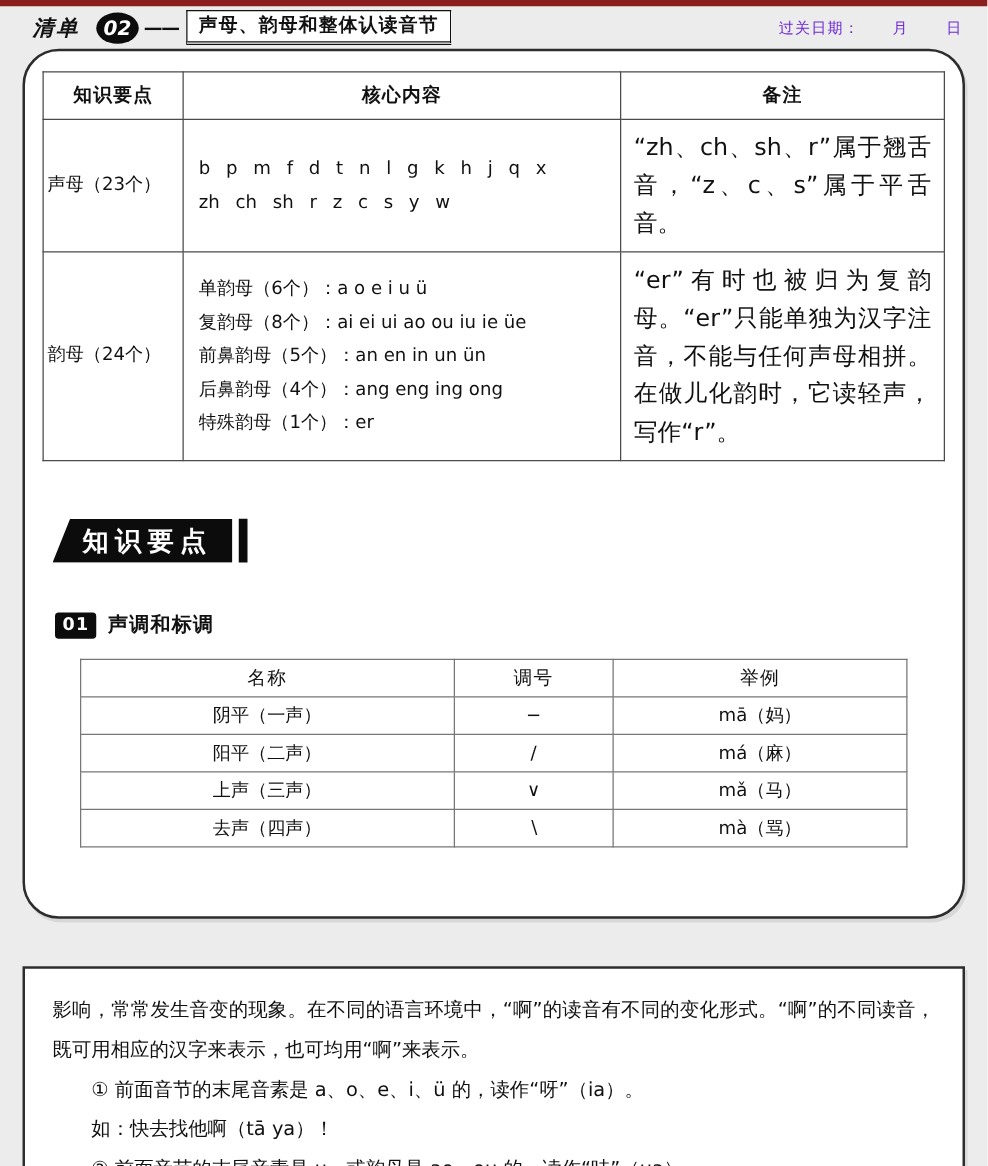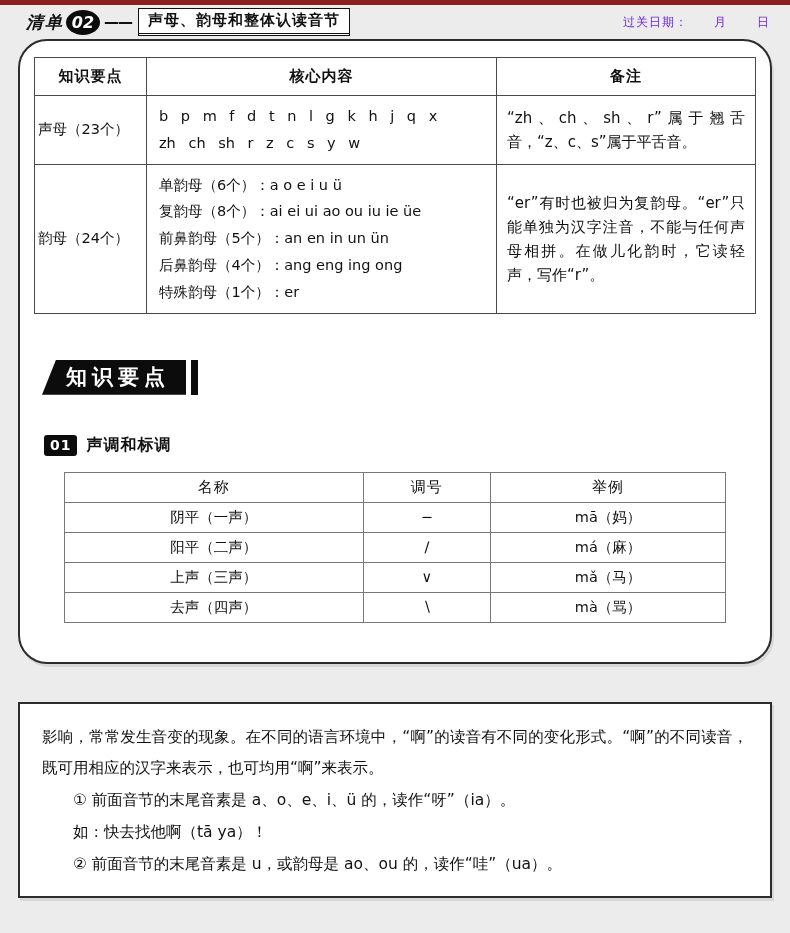--- a/index.html
+++ b/index.html
@@ -10,58 +10,58 @@
     color:#111;
     overflow:hidden;
     position:relative;
   }
   .topbar { height:5px; width:100%; background:#8b1e1e; }
 
   
   .header { display:flex; align-items:center; padding:5px 20px 5px 26px; height:34px; }
   .qd-label { font-family:"DejaVu Serif","Liberation Serif",serif; font-style:italic; font-weight:bold; font-size:17px; letter-spacing:2px; }
   .num-badge { background:#0c0c0c; color:#fff; font-weight:bold; font-style:italic; font-size:16px;
-    width:34px; height:25px; border-radius:50%; display:flex; align-items:center; justify-content:center; margin:0 2px 0 2px; }
+    width:34px; height:25px; border-radius:50%; display:flex; align-items:center; justify-content:center; margin:0 2px 0 13px; }
   .dash { font-weight:bold; font-size:15px; letter-spacing:-1px; margin:0 6px 0 2px; }
   .title-box { border:1px solid #111; border-bottom:3px double #111; padding:2px 9px 3px; font-weight:bold; font-size:15px; letter-spacing:1px; background:#fff; }
   .date { margin-left:auto; color:#6d28d9; font-size:12px; letter-spacing:1px; display:flex; align-items:center; }
   .date .gap1 { margin-left:26px; }
   .date .gap2 { margin-left:30px; }
 
   
   .page { background:#fff; border:2px solid #2d2d2d; margin:0 18px; box-shadow:2px 3px 0 #d8d8d8; }
   .page1 { padding:16px 14px 39px;border-radius:29px; }
   .page2 { margin-top:38px; height:196px; padding:18px 22px 0; overflow:hidden; }
 
   
   table { border-collapse:collapse; width:100%; }
   .t1 th, .t1 td { border:1px solid #4a4a4a; vertical-align:middle; }
   .t1 th { padding:9px 6px; font-size:15px; font-weight:bold; text-align:center; letter-spacing:1px; }
   .t1 .point { width:112px; text-align:left; font-size:14.5px; padding:6px 3px; line-height:1.5; }
   .t1 .content { width:350px; padding:7px 12px; font-size:14.5px; }
-  .t1 .note { padding:7px 10px; font-size:15px; line-height:1.6; text-align:justify; }
+  .t1 .note { padding:7px 10px; font-size:19px; line-height:1.6; text-align:justify; }
   .content .line { line-height:1.85; }
   .pinyin { word-spacing:8px; }
   .pinyin2 { word-spacing:5px; }
 
   
   .banner-row { display:flex; align-items:stretch; height:35px; margin:46px 0 0 8px; }
   .banner { background:#0c0c0c; color:#fff; font-weight:bold; font-size:21px; letter-spacing:5px;
     display:flex; align-items:center; padding:0 16px 0 24px;
     clip-path:polygon(14px 0, 100% 0, 100% 100%, 0 100%); }
   .banner-bar { width:7px; background:#0c0c0c; margin-left:5px; }
 
   
   .subsec { display:flex; align-items:center; gap:9px; margin:40px 0 0 10px; }
   .num01 { background:#0c0c0c; color:#fff; font-weight:bold; font-size:14px; padding:2px 6px 3px; border-radius:3px; letter-spacing:1px; }
   .subsec-title { font-weight:bold; font-size:16px; letter-spacing:1px; }
   .intro { margin:14px 0 0 10px; font-size:15px; }
 
   
-  .t2 { width:662px; margin:16px auto 0; }
+  .t2 { width:662px; margin:16px auto 16px; }
   .t2 th, .t2 td { border:1px solid #777; text-align:center; padding:5px 4px; font-size:14.5px; }
   .t2 th { font-weight:normal; font-size:15px; letter-spacing:1px; }
   .tone-mark { font-size:17px; }
 
   
   .page2 p { font-size:15.5px; line-height:2.05; text-align:justify; }
   .page2 .indent { text-indent:2em; }
 </style>
 </head>
 <body>

